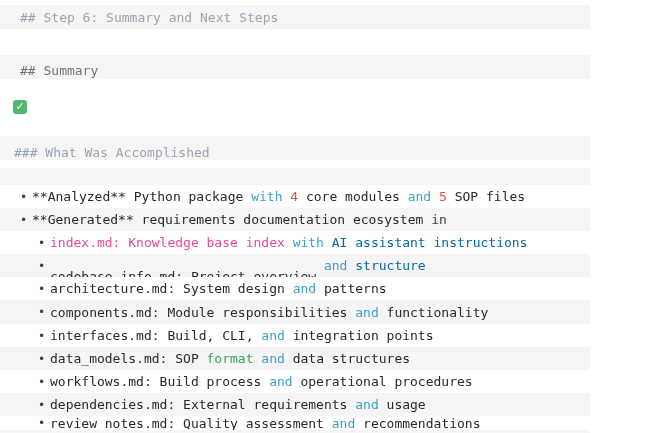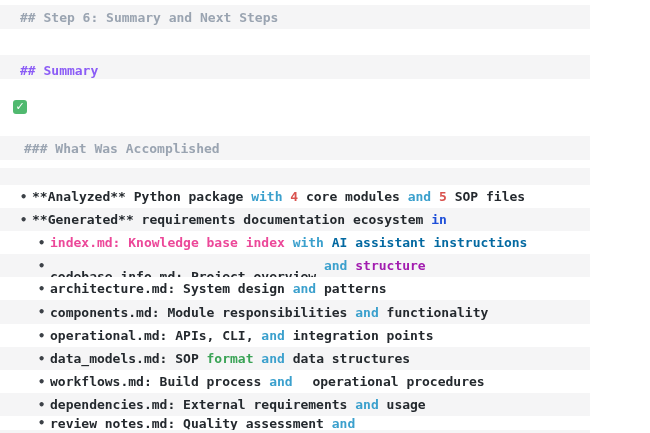--- a/index.html
+++ b/index.html
@@ -4,21 +4,20 @@
 <style>
   html,body { margin:0; padding:0; background:#ffffff; }
   .screen {
     position:relative;
     width:590px; height:433px;
     overflow:hidden;
     background:#ffffff;
     font-family:"DejaVu Sans Mono","Liberation Mono",monospace;
     font-size:13px;
     color:#24292e;
-    font-weight:bold;
   }
   .row {
     display:flex;
     align-items:center;
     white-space:pre;
     box-sizing:border-box;
     overflow:hidden;
   }
   .row.shade { background:#f5f5f6; }
   .bullet {
@@ -42,32 +41,32 @@
   }
   .tok { white-space:pre; }
 </style>
 </head>
 <body>
 
 <div class="screen" id="screen">
     <div class="row" style="height: 5px; padding-left: 20px;"></div>
     <div class="row shade" style="height: 24px; padding-left: 20px;"><span class="tok" style="color: rgb(154, 164, 177);">## Step 6: Summary and Next Steps</span></div>
     <div class="row" style="height: 26px; padding-left: 20px;"></div>
-    <div class="row shade" style="height: 24px; padding-left: 20px;"><span class="tok" style="color: #8b5cf6; margin-top: 7px;">## Summary</span></div>
+    <div class="row shade" style="height: 24px; padding-left: 20px;"><span class="tok" style="color: #737373; margin-top: 7px;">## Summary</span></div>
     <div class="row" style="height: 16px; padding-left: 20px;"></div>
     <div class="row" style="height: 24px; padding-left: 13px;"><span class="check" style="background: rgb(80, 185, 111);">✓</span></div>
     <div class="row" style="height: 17px; padding-left: 20px;"></div>
-    <div class="row shade" style="height: 24px; padding-left: 24px;"><span class="tok" style="color: rgb(154, 164, 177);">### What Was Accomplished</span></div>
+    <div class="row shade" style="height: 24px; padding-left: 14px; align-items: flex-end;"><span class="tok" style="color: rgb(154, 164, 177);">### What Was Accomplished</span></div>
     <div class="row" style="height: 8px; padding-left: 20px;"></div>
     <div class="row shade" style="height: 17px; padding-left: 20px;"></div>
     <div class="row" style="height: 23px; padding-left: 20px;"><span class="bullet" style="color: rgb(60, 65, 71);">•</span><span class="tok" style="color: rgb(36, 41, 46);">**Analyzed** Python package </span><span class="tok" style="color: rgb(59, 160, 205);">with</span><span class="tok" style="color: rgb(36, 41, 46);"> </span><span class="tok" style="color: rgb(217, 83, 79);">4</span><span class="tok" style="color: rgb(36, 41, 46);"> core modules </span><span class="tok" style="color: rgb(59, 160, 205);">and</span><span class="tok" style="color: rgb(36, 41, 46);"> </span><span class="tok" style="color: rgb(217, 83, 79);">5</span><span class="tok" style="color: rgb(36, 41, 46);"> SOP files</span></div>
-    <div class="row shade" style="height: 23px; padding-left: 20px;"><span class="bullet" style="color: rgb(60, 65, 71);">•</span><span class="tok" style="color: rgb(36, 41, 46);">**Generated** requirements documentation ecosystem </span><span class="tok" style="color: #1d4ed8;">in</span></div>
+    <div class="row shade" style="height: 23px; padding-left: 20px;"><span class="bullet" style="color: rgb(60, 65, 71);">•</span><span class="tok" style="color: rgb(36, 41, 46);">**Generated** requirements documentation ecosystem </span><span class="tok" style="color: #404040;">in</span></div>
     <div class="row" style="height: 23px; padding-left: 38px;"><span class="bullet" style="color: rgb(60, 65, 71);">•</span><span class="tok" style="color: #ec4899;">index.md: Knowledge base index </span><span class="tok" style="color: rgb(59, 160, 205);">with</span><span class="tok" style="color: #0369a1;"> AI assistant instructions</span></div>
-    <div class="row shade" style="height: 23px; padding-left: 38px;"><span class="bullet" style="color: rgb(60, 65, 71);">•</span><span class="tok" style="color: rgb(36, 41, 46); margin-top: 22px;">codebase_info.md: Project overview </span><span class="tok" style="color: rgb(59, 160, 205);">and</span><span class="tok" style="color: #a21caf;"> structure</span></div>
+    <div class="row shade" style="height: 23px; padding-left: 38px;"><span class="bullet" style="color: rgb(60, 65, 71);">•</span><span class="tok" style="color: rgb(36, 41, 46); margin-top: 22px;">codebase_info.md: Project overview </span><span class="tok" style="color: rgb(59, 160, 205);">and</span><span class="tok" style="color: #0369a1;"> structure</span></div>
     <div class="row" style="height: 23px; padding-left: 38px;"><span class="bullet" style="color: rgb(60, 65, 71);">•</span><span class="tok" style="color: rgb(36, 41, 46);">architecture.md: System design </span><span class="tok" style="color: rgb(59, 160, 205);">and</span><span class="tok" style="color: rgb(36, 41, 46);"> patterns</span></div>
     <div class="row shade" style="height: 24px; padding-left: 38px;"><span class="bullet" style="color: rgb(60, 65, 71);">•</span><span class="tok" style="color: rgb(36, 41, 46);">components.md: Module responsibilities </span><span class="tok" style="color: rgb(59, 160, 205);">and</span><span class="tok" style="color: rgb(36, 41, 46);"> functionality</span></div>
-    <div class="row" style="height: 23px; padding-left: 38px;"><span class="bullet" style="color: rgb(60, 65, 71);">•</span><span class="tok" style="color: rgb(36, 41, 46);">operational.md: APIs, CLI, </span><span class="tok" style="color: rgb(59, 160, 205);">and</span><span class="tok" style="color: rgb(36, 41, 46);"> integration points</span></div>
+    <div class="row" style="height: 23px; padding-left: 38px;"><span class="bullet" style="color: rgb(60, 65, 71);">•</span><span class="tok" style="color: rgb(36, 41, 46);">interfaces.md: Build, CLI, </span><span class="tok" style="color: rgb(59, 160, 205);">and</span><span class="tok" style="color: rgb(36, 41, 46);"> integration points</span></div>
     <div class="row shade" style="height: 23px; padding-left: 38px;"><span class="bullet" style="color: rgb(60, 65, 71);">•</span><span class="tok" style="color: rgb(36, 41, 46);">data_models.md: SOP </span><span class="tok" style="color: rgb(58, 163, 86);">format</span><span class="tok" style="color: rgb(36, 41, 46);"> </span><span class="tok" style="color: rgb(59, 160, 205);">and</span><span class="tok" style="color: rgb(36, 41, 46);"> data structures</span></div>
-    <div class="row" style="height: 23px; padding-left: 38px;"><span class="bullet" style="color: rgb(60, 65, 71);">•</span><span class="tok" style="color: rgb(36, 41, 46);">workflows.md: Build process </span><span class="tok" style="color: rgb(59, 160, 205);">and</span><span class="tok" style="color: rgb(36, 41, 46); margin-left: 12px;"> operational procedures</span></div>
+    <div class="row" style="height: 23px; padding-left: 38px;"><span class="bullet" style="color: rgb(60, 65, 71);">•</span><span class="tok" style="color: rgb(36, 41, 46);">workflows.md: Build process </span><span class="tok" style="color: rgb(59, 160, 205);">and</span><span class="tok" style="color: rgb(36, 41, 46);"> operational procedures</span></div>
     <div class="row shade" style="height: 23px; padding-left: 38px;"><span class="bullet" style="color: rgb(60, 65, 71);">•</span><span class="tok" style="color: rgb(36, 41, 46);">dependencies.md: External requirements </span><span class="tok" style="color: rgb(59, 160, 205);">and</span><span class="tok" style="color: rgb(36, 41, 46);"> usage</span></div>
-    <div class="row" style="height: 14px; padding-left: 38px;"><span class="bullet" style="color: rgb(60, 65, 71);">•</span><span class="tok" style="color: rgb(36, 41, 46);">review_notes.md: Quality assessment </span><span class="tok" style="color: rgb(59, 160, 205);">and</span></div>
+    <div class="row" style="height: 14px; padding-left: 38px;"><span class="bullet" style="color: rgb(60, 65, 71);">•</span><span class="tok" style="color: rgb(36, 41, 46);">review_notes.md: Quality assessment </span><span class="tok" style="color: rgb(59, 160, 205);">and</span><span class="tok" style="color: rgb(36, 41, 46);"> recommendations</span></div>
     <div class="row shade" style="height: 3px; padding-left: 20px;"></div>
   </div>
 
 </body></html>

